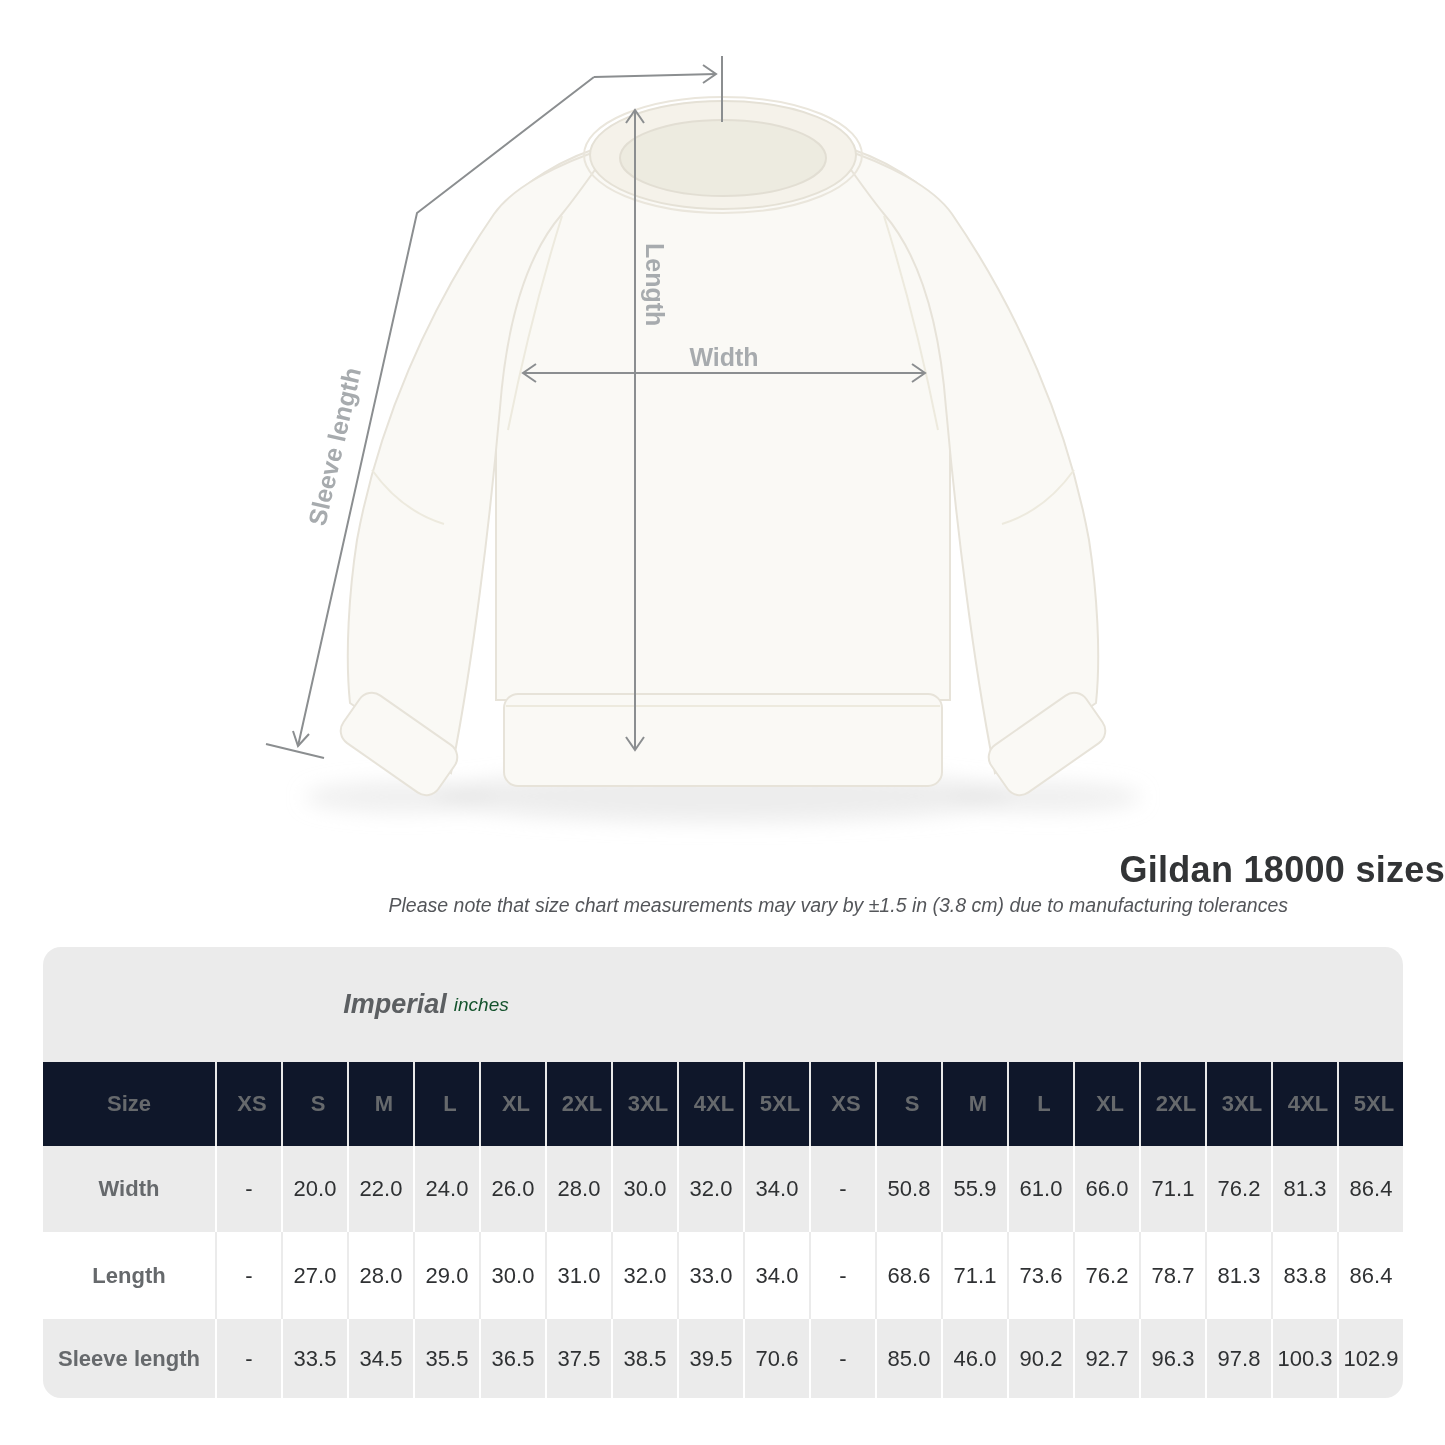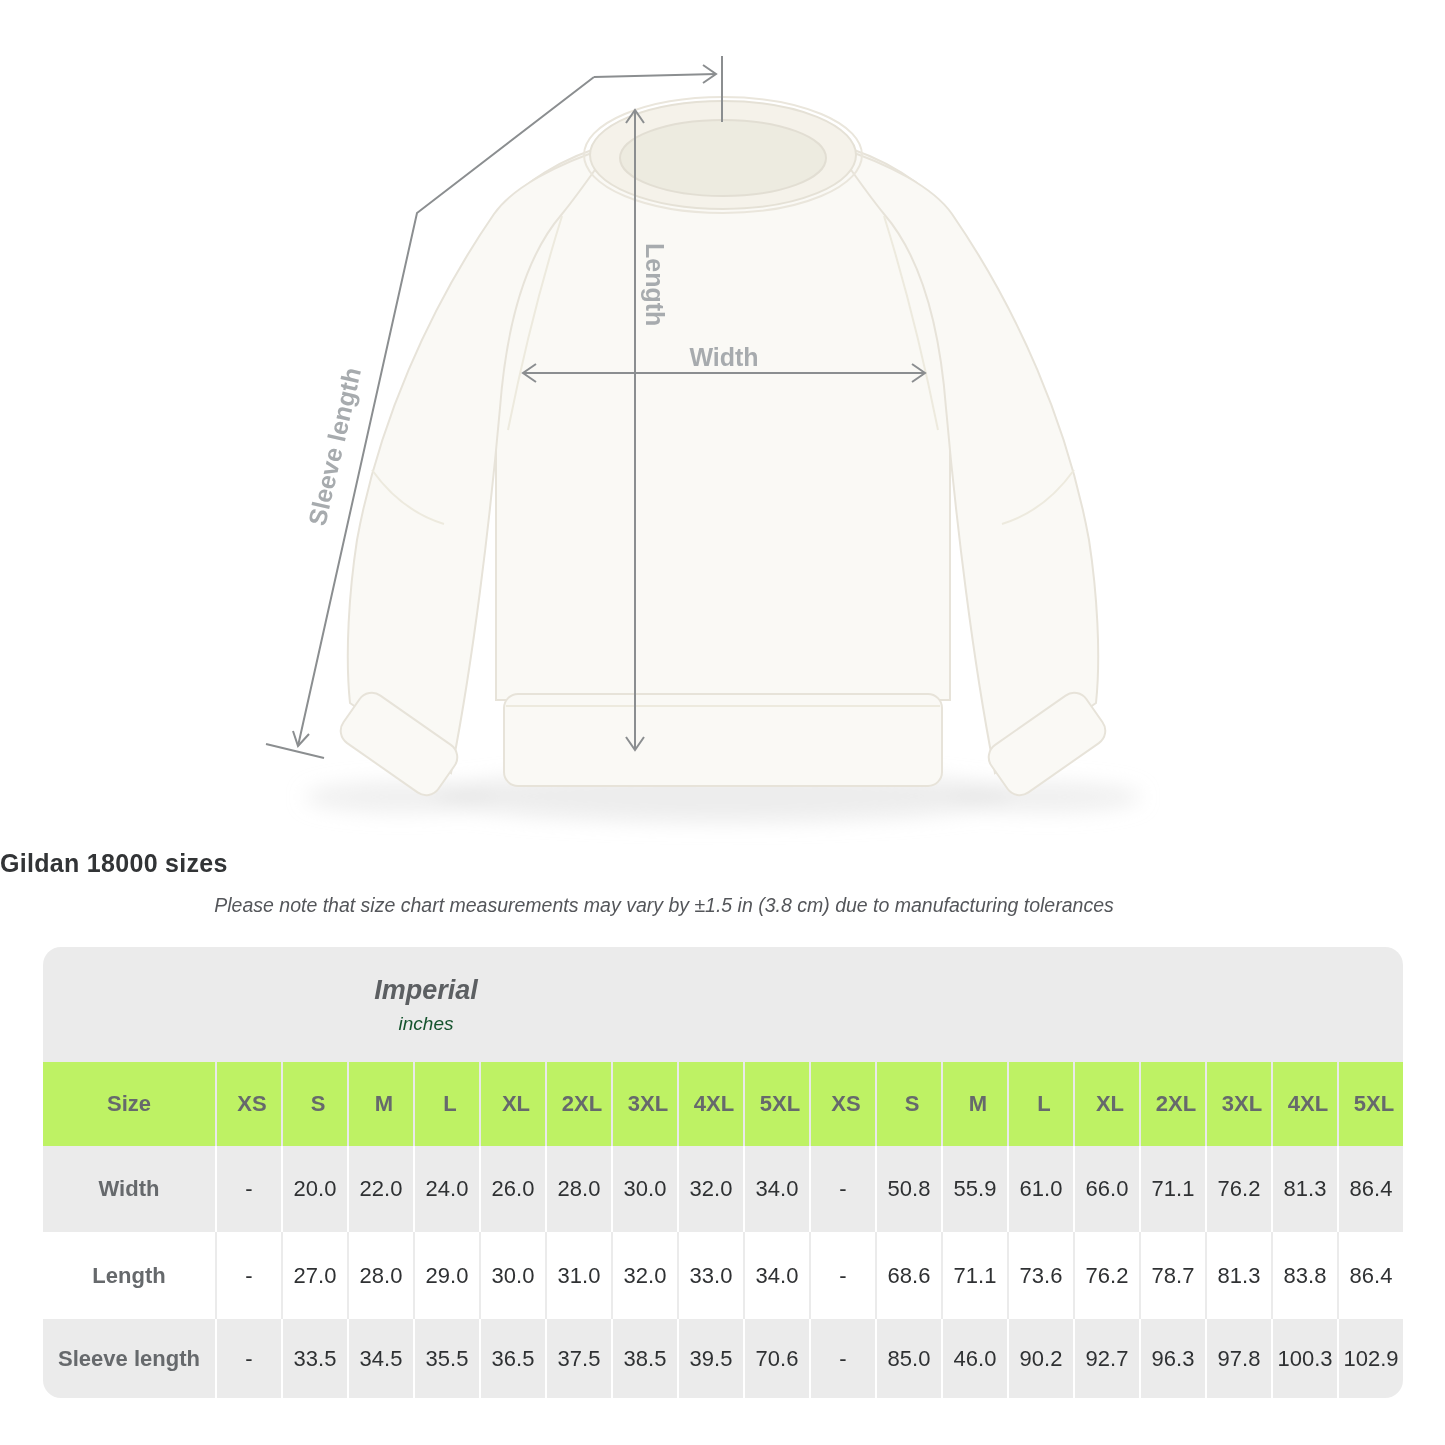--- a/index.html
+++ b/index.html
@@ -3,35 +3,35 @@
 <meta charset="utf-8">
 <style>
   html,body{margin:0;padding:0;}
   body{
     width:1445px;height:1445px;position:relative;background:#ffffff;
     font-family:"Liberation Sans",sans-serif;overflow:hidden;
   }
   .stage{position:absolute;inset:0;}
   svg.diagram{position:absolute;top:0;left:0;}
   .title{
-    position:absolute;top:849px;left:0;width:1445px;text-align:left;
-    font-size:25px;font-weight:bold;color:#323436;letter-spacing:.3px;
+    position:absolute;top:849px;left:0;width:1445px;text-align:right;
+    font-size:36px;font-weight:bold;color:#323436;letter-spacing:.3px;
   }
   .subtitle{
-    position:absolute;top:894px;left:0;width:1288px;text-align:center;
-    font-size:19.5px;font-style:italic;color:#54565a;margin-left:20px;
+    position:absolute;top:894px;left:0;width:1288px;text-align:right;
+    font-size:19.5px;font-style:italic;color:#54565a;
   }
   .sizetable{position:absolute;top:947px;left:43px;width:1360px;}
   .band{height:115px;background:#ebebeb;border-radius:18px 18px 0 0;display:flex;}
-  .ug{width:766px;display:flex;flex-direction:column;align-items:center;justify-content:center;gap:7px;}
+  .ug{width:766px;display:flex;flex-direction:row;align-items:center;justify-content:center;gap:7px;}
   .ug.metric{width:594px;}
   .ug-name{font-size:27px;font-weight:bold;font-style:italic;color:#5c5f62;}
   .ug-unit{font-size:19px;font-style:italic;color:#14532d;}
   .trow{display:grid;grid-template-columns:172px repeat(18,1fr);}
-  .trow.header{height:84px;background:#bef264;}
+  .trow.header{height:84px;background:#0f172a;}
   .trow.r0{height:86px;background:#ebebeb;}
   .trow.r1{height:87px;background:#ffffff;}
   .trow.r2{height:79px;background:#ebebeb;border-radius:0 0 18px 18px;}
   .trow .cell{display:flex;align-items:center;justify-content:center;}
   .trow.header .cell + .cell{border-left:2px solid #e9e9e9;padding-left:6px;}
   .trow.r1 .cell + .cell{border-left:2px solid #ebebeb;}
   .trow.r0 .cell + .cell, .trow.r2 .cell + .cell{border-left:2px solid #ffffff;}
   .cell.lbl,.cell.head{font-weight:bold;color:#66696c;font-size:22px;}
   .cell.val{color:#2f3133;font-size:22px;}
 </style>

